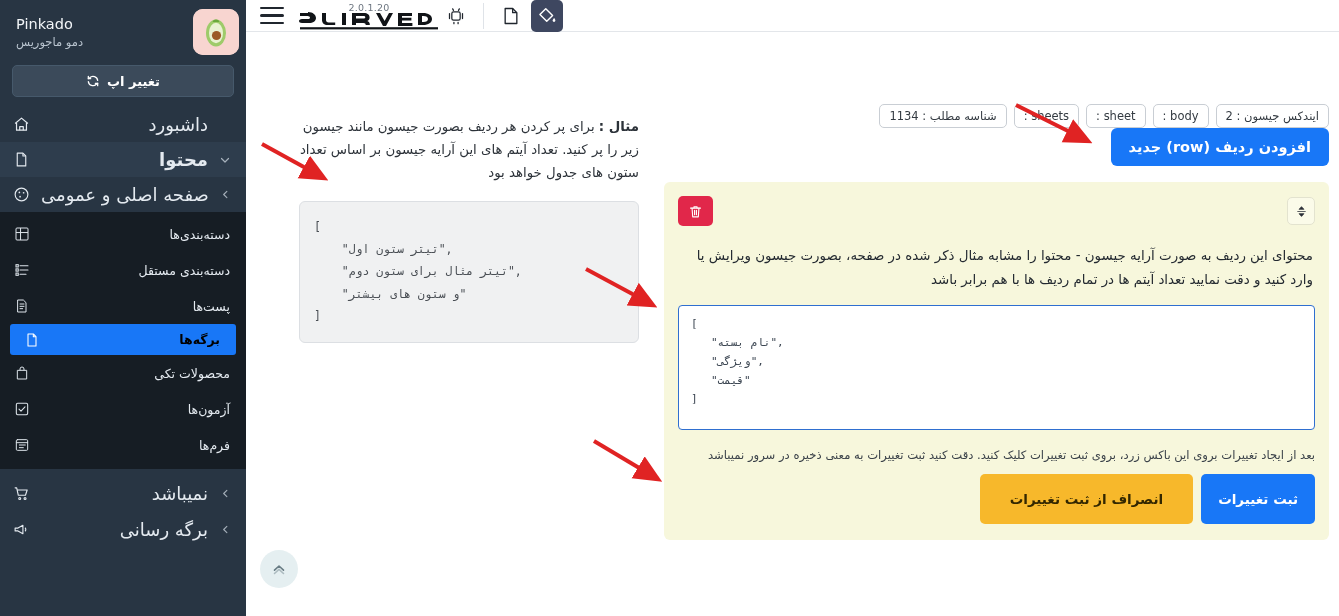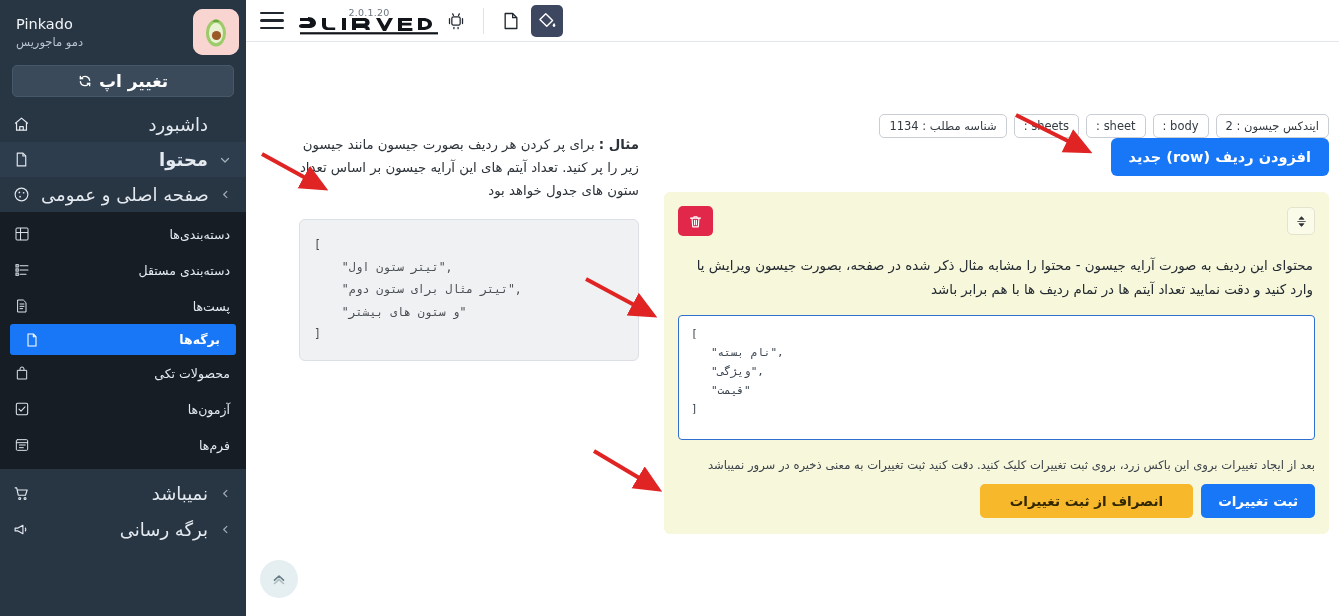--- a/index.html
+++ b/index.html
@@ -46,21 +46,21 @@
   .sb-user-sub { font-size: 11.5px; color: #b9c4cf; margin-top: 2px; }
 
   .sb-changeapp {
     margin: 4px 12px 10px 12px;
     background: #3b4a5a;
     border: 1px solid #46596b;
     border-radius: 5px;
     height: 32px;
     display: flex; align-items: center; justify-content: center;
     gap: 7px;
-    font-size: 17px; font-weight: bold;
+    font-size: 13px; font-weight: bold;
     color: #ffffff;
     cursor: pointer;
   }
 
   .sb-group { display: flex; flex-direction: column; }
   .sb-item {
     display: flex; align-items: center;
     height: 35px;
     padding: 0 14px 0 12px;
     gap: 10px;
@@ -69,36 +69,36 @@
     cursor: pointer;
     position: relative;
   }
   .sb-item .ico { width: 19px; height: 19px; flex: 0 0 19px; display: flex; align-items: center; justify-content: center; }
   .sb-item .lbl { flex: 1; text-align: right; white-space: nowrap; }
   .sb-item .chev { width: 14px; opacity: .75; display: flex; align-items: center; justify-content: center; }
   .sb-item.active-parent { background: #2e3d4d; font-weight: bold; }
   .sb-sub { background: #161d24; padding: 4px 0 6px 0; }
   .sb-sub .sb-item { height: 36px; font-size: 12.5px; padding-right: 16px; }
   .sb-sub .sb-item.sel {
-    background: #1877f7; color: #ffffff; font-weight: bold;
+    background: #1877f7; color: #000000; font-weight: bold;
     margin: 0 10px; border-radius: 3px; height: 31px;
   }
   .sb-bottom { margin-top: 6px; }
   .sb-bottom .sb-item { height: 36px; }
   svg { display:block; }
 
   
   .main {
     flex: 1; height: 616px;
     background: #ffffff;
     position: relative;
     overflow: hidden;
   }
   .topbar {
-    height: 42px;
+    height: 32px;
     border-bottom: 1px solid #e3e6ea;
     display: flex; align-items: center;
     flex-direction: row-reverse;
     padding: 0 10px 0 14px;
     background: #fff;
   }
   .topbar-right { display: flex; align-items: center; gap: 10px; flex-direction: row-reverse; }
   .hamb { width: 24px; height: 18px; display: flex; flex-direction: column; justify-content: space-between; cursor: pointer; }
   .hamb i { display: block; height: 2.4px; background: #20262e; border-radius: 2px; }
   .brand-wrap { position: relative; display: flex; flex-direction: column; align-items: center; margin-left: 4px;}
@@ -110,21 +110,21 @@
     display: flex; align-items: center; justify-content: center;
     cursor: pointer;
   }
   .tb-btn.filled { background: #3e4760; }
   .tb-sep { width: 1px; height: 26px; background: #dfe3e8; margin: 0 7px; }
 
   .content { position: relative; height: 570px; }
 
   
   .ex-col {
-    position: absolute; top: 92px; right: 700px; width: 340px;
+    position: absolute; top: 84px; right: 700px; width: 340px;
     text-align: right;
   }
   .ex-text { font-size: 13.3px; line-height: 1.72; color: #2c3239; }
   .ex-text b { font-weight: bold; }
   .ex-code {
     margin-top: 16px;
     border: 1px solid #dcdfe3;
     background: #f0f1f2;
     border-radius: 6px;
     padding: 14px 18px 14px 14px;
@@ -192,21 +192,21 @@
     margin-top: 12px; width: 100%; height: 125px;
     border: 1px solid #2f6fd0; border-radius: 4px;
     background: #fff; resize: none;
     font-family: "DejaVu Sans Mono", "Liberation Mono", monospace;
     font-size: 11px; line-height: 1.72; color: #3c4652;
     padding: 9px 12px; direction: ltr; text-align: left;
     outline: none;
   }
   .card-note { margin-top: 12px; font-size: 11.6px; color: #3b4249; text-align: right; line-height: 1.6; }
   .card-btns { margin-top: 10px; display: flex; flex-direction: row; justify-content: flex-start; gap: 8px; }
-  .btn-save { background: #1877f7; color: #fff; font-size: 13.5px; font-weight: bold; padding: 9px 17px; }
+  .btn-save { background: #1877f7; color: #fff; font-size: 13.5px; font-weight: bold; padding: 17px 17px; }
   .btn-cancel { background: #f7b82b; color: #332700; font-size: 13.5px; font-weight: bold; padding: 9px 30px; }
 
   
   .fab {
     position: absolute; left: 14px; bottom: 14px;
     width: 38px; height: 38px; border-radius: 50%;
     background: #e3eef0; display: flex; align-items: center; justify-content: center;
     cursor: pointer; opacity: .92;
   }
 

